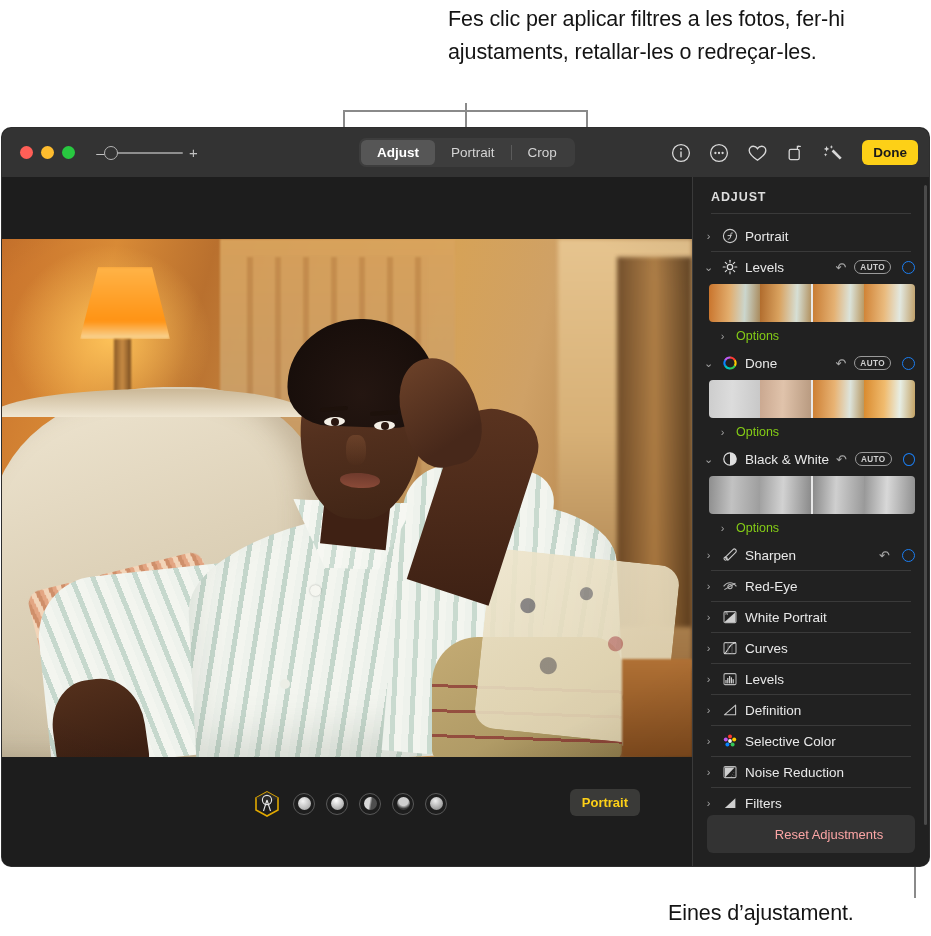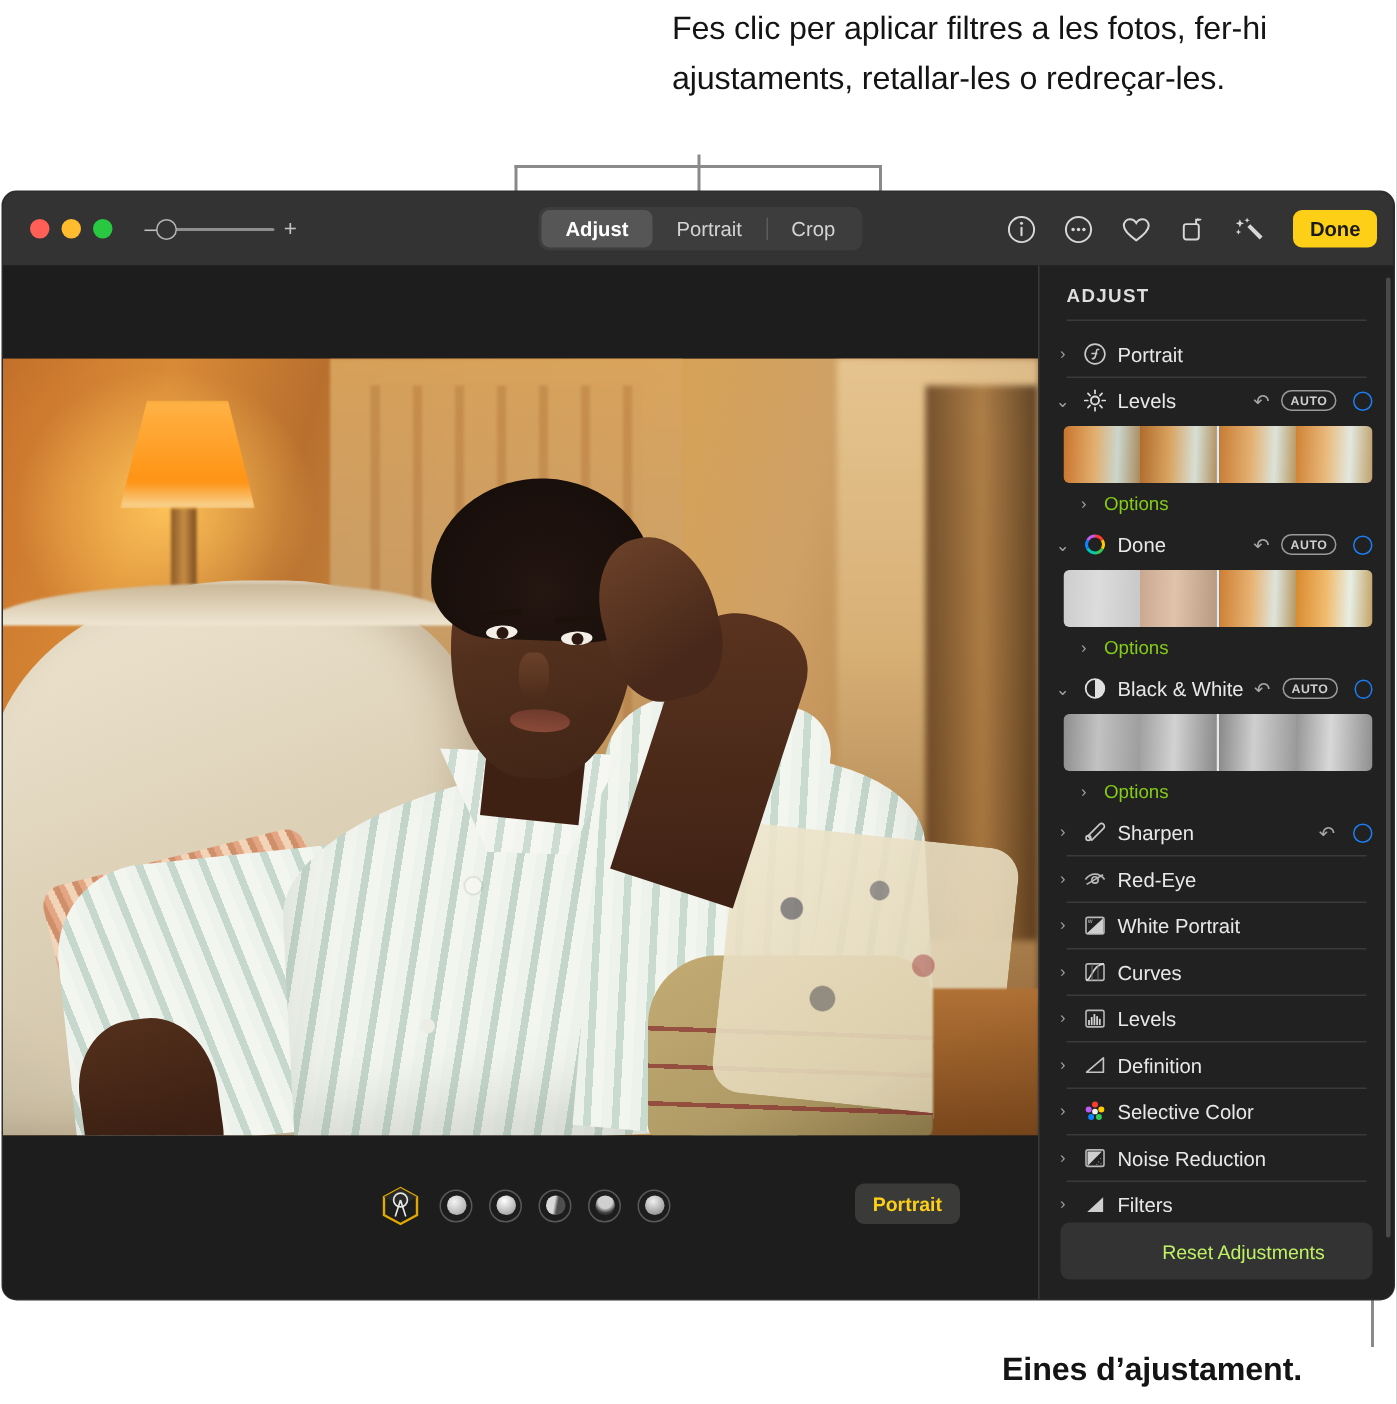--- a/index.html
+++ b/index.html
@@ -14,21 +14,21 @@
   
   .callout-text {
     position: absolute;
     color: #141414;
     font-size: 21.5px;
     line-height: 33px;
     letter-spacing: -0.1px;
     white-space: pre-line;
   }
   #callout-top-text { left: 448px; top: 3px; width: 450px; }
-  #callout-bottom-text { left: 668px; top: 897px; font-size: 21.5px; font-weight: bold; }
+  #callout-bottom-text { left: 668px; top: 897px; font-size: 21.5px; }
 
   .rule { position: absolute; background: #8a8a8a; }
 
   
   #window {
     position: absolute;
     left: 2px; top: 128px;
     width: 927px; height: 738px;
     background: #1e1e1e;
     border-radius: 9px;
@@ -227,21 +227,21 @@
   .bluecircle { width:13px; height:13px; border-radius:50%; border:1.7px solid #1b7ef2; margin-left:4px; }
 
   .thumbstrip { height:38px; margin: 2px 14px 2px 16px; border-radius:4px; overflow:hidden; display:flex; position:relative; }
   .thumb { flex:1 1 0; height:100%; }
   .thumbdiv { width:2px; background:#e9e9e9; }
   .optrow { display:flex; align-items:center; height:24px; padding-left:24px; gap:8px; }
   .optlabel { color:#84cc16; font-size:12.5px; }
 
   #reset-btn {
     position:absolute; left:14px; right:14px; bottom:13px; height:38px;
-    background:#333333; border-radius:6px; color:#bef264; font-size:13px;
+    background:#333333; border-radius:6px; color:#fca5a5; font-size:13px;
     display:flex; align-items:center; justify-content:center;padding-left:36px;
   }
   #sb-scrollbar { position:absolute; right:2px; top:8px; width:3px; height:640px;
     background:#4a4a4a; border-radius:2px; }
 </style>
 </head>
 <body>
 
 <div id="root">
 

